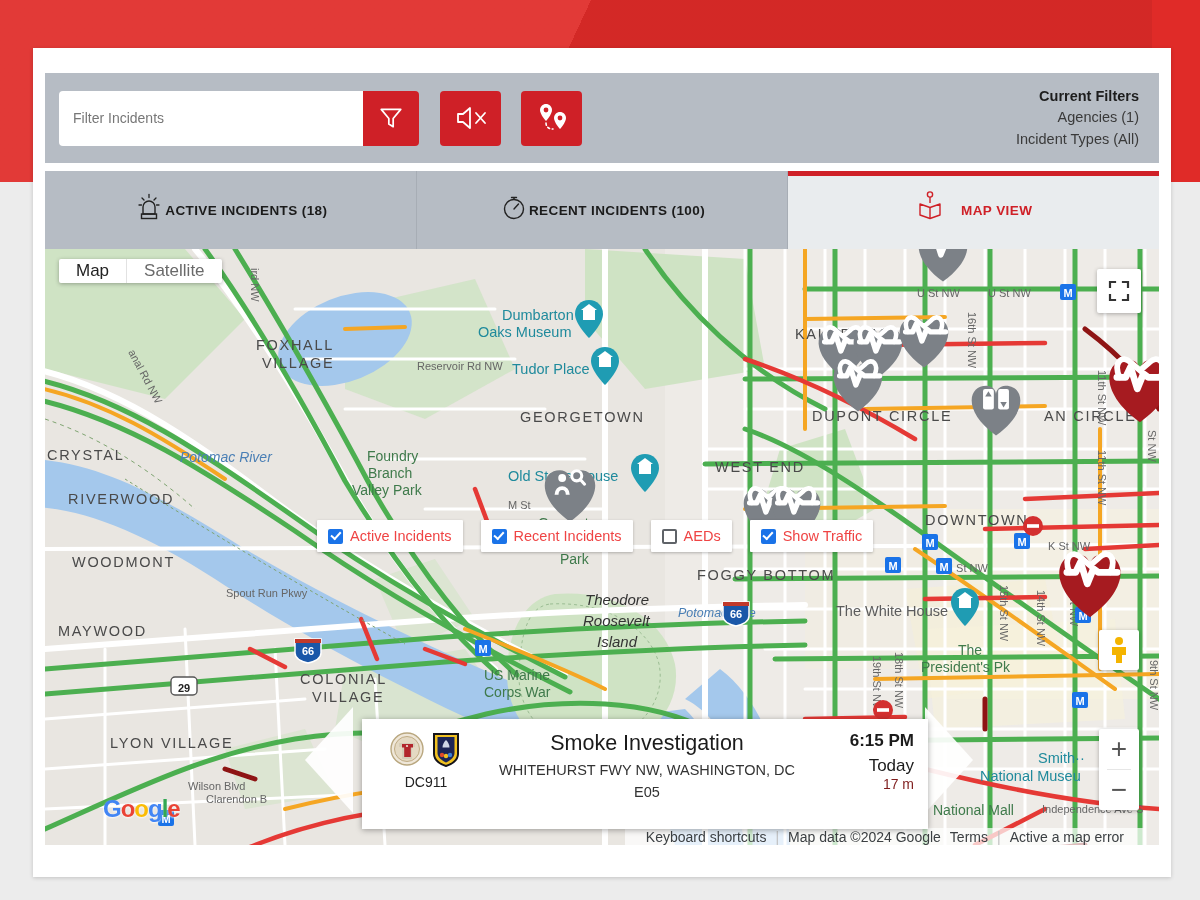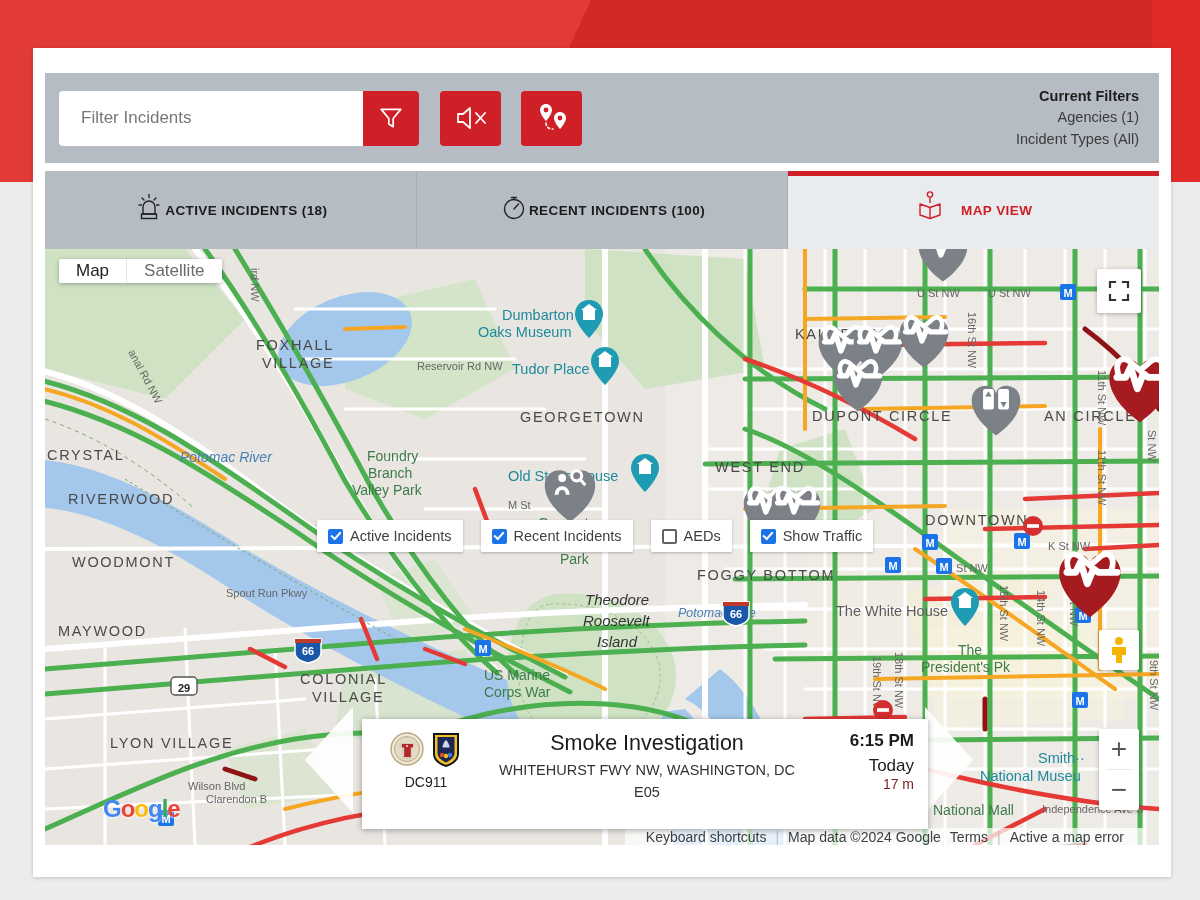--- a/index.html
+++ b/index.html
@@ -29,21 +29,21 @@
   }
   
   .toolbar {
     position: absolute; left: 45px; top: 73px; width: 1114px; height: 90px;
     background: #b6bcc4; display: flex; align-items: center; padding: 0 14px;
   }
   .filter-wrap { display: flex; height: 55px; }
   .filter-input {
     width: 304px; height: 55px; border: none; outline: none;
     background: #fff; border-radius: 4px 0 0 4px;
-    font-size: 17px; color: #0f172a; padding: 0 22px;
+    font-size: 14px; color: #0f172a; padding: 0 14px;
     font-family: "Liberation Sans", sans-serif;
   }
   .filter-input::placeholder { color: #777; }
   .btn-red {
     background: #cf2027; border: none; border-radius: 4px;
     display: flex; align-items: center; justify-content: center;
     cursor: pointer;
   }
   .btn-filter { width: 56px; height: 55px; border-radius: 0 4px 4px 0; }
   .btn-mute   { width: 61px; height: 55px; margin-left: 21px; }
@@ -89,21 +89,21 @@
     display: flex; align-items: center; padding: 0 17px; font-size: 17px; cursor: pointer;
   }
   .mt-map { color: #222; font-weight: 500; border-right: 1px solid #e2e2e2; }
   .mt-sat { color: #6a6a6a; }
 
   
   .layerbar { position: absolute; left: 272px; top: 271px; display: flex; gap: 18px; }
   .layer {
     background: #fff; height: 30px; display: flex; align-items: center; gap: 7px;
     padding: 16px 11px; border-radius: 1px; box-shadow: 0 1px 3px rgba(0,0,0,.26);
-    font-size: 14.5px; color: #404040; cursor: pointer;
+    font-size: 14.5px; color: #ef4444; cursor: pointer;
   }
   .cbox {
     width: 15px; height: 15px; border-radius: 2px; flex: none;
     display: flex; align-items: center; justify-content: center;
   }
   .cbox.on { background: #1a73e8; }
   .cbox.off { background: #fff; border: 2px solid #5f6368; }
   .cbox.on::after {
     content: ""; width: 4px; height: 8px; border: solid #fff;
     border-width: 0 2px 2px 0; transform: rotate(42deg) translate(-1px,-1px);

